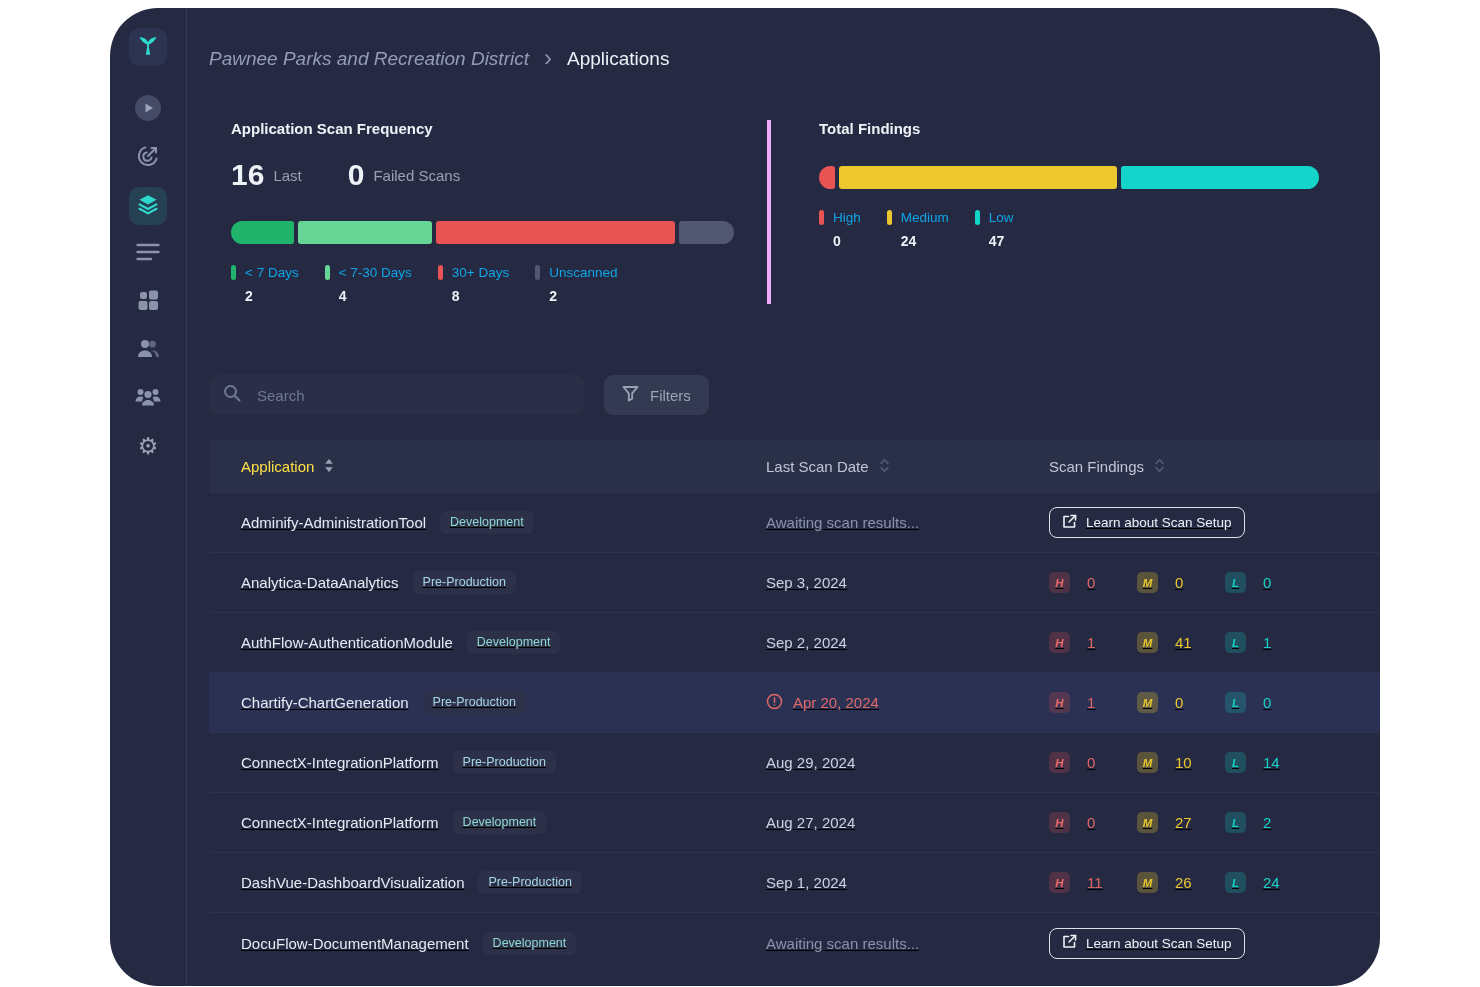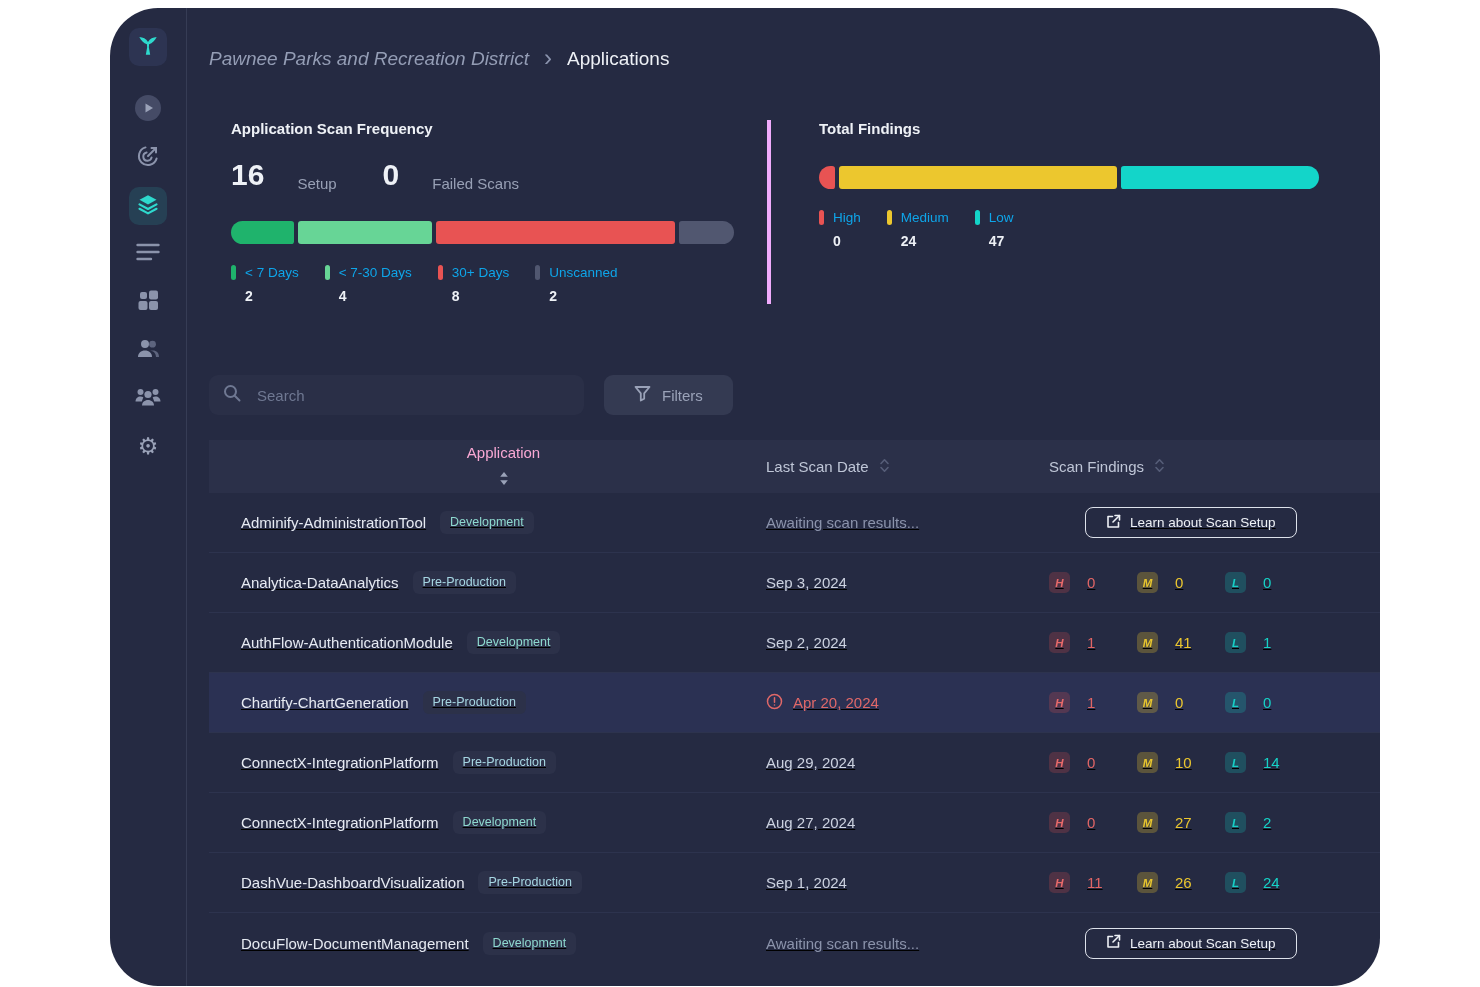--- a/index.html
+++ b/index.html
@@ -21,47 +21,47 @@
   .bc-parent { color:#949db5; cursor:pointer;font-style:italic; }
   .bc-sep { color:#8a93ad; font-size:24px; line-height:1; margin-top:-3px; }
   .bc-current { color:#eef1f6; font-weight:500; }
 
   
   .stats { display:flex; margin-top:50px; }
   .panel-left  { width:562px; padding-left:22px; padding-right:33px; border-right:4px solid #f0abfc; }
   .panel-right { flex:1; padding-left:48px; padding-right:60px; }
   .panel-title { font-size:15px; font-weight:700; color:#eef1f6; }
   .metrics { display:flex; align-items:baseline; margin-top:21px; }
-  .metric { display:flex; align-items:flex-end;gap:24px; }
+  .metric { display:flex; align-items:center; }
   .metric + .metric { margin-left:46px; }
   .metric-value { font-size:30px; font-weight:700; color:#eef1f6; }
   .metric-label { font-size:15px; color:#98a0b5; margin-left:9px; }
   .bar { display:flex; gap:4px; height:23px; margin-top:29px; }
   .seg { border-radius:3px; }
   .seg.first { border-top-left-radius:12px; border-bottom-left-radius:12px; }
   .seg.last  { border-top-right-radius:12px; border-bottom-right-radius:12px; }
   .legend { display:flex; gap:26px; margin-top:21px; }
   .legend-top { display:flex; align-items:center; gap:9px; }
   .pill { width:5px; height:15px; border-radius:3px; display:inline-block; }
   .legend-label { font-size:13.5px; color:#0ea5e9;text-align:right; }
   .legend-value { font-size:14px; font-weight:700; color:#eef1f6; margin-top:8px; padding-left:14px; }
 
   
   .toolbar { display:flex; gap:20px; margin-top:71px; }
   .search-box { width:375px; height:40px; background:#2a2f47; border-radius:9px; display:flex; align-items:center; gap:16px; padding:0 14px; }
   .search-box input { flex:1; background:transparent; border:none; outline:none; color:#dfe3ee; font-size:15px; font-family:inherit; }
   .search-box input::placeholder { color:#6f7892; }
-  .filters-btn { height:40px; padding:0 30px; background:#343a52; border:none; border-radius:9px; color:#9aa2b8; font-size:15px; display:flex; align-items:center; gap:11px; cursor:pointer; font-family:inherit; }
+  .filters-btn { height:40px; padding:0 18px; background:#343a52; border:none; border-radius:9px; color:#9aa2b8; font-size:15px; display:flex; align-items:center; gap:11px; cursor:pointer; font-family:inherit; }
 
   
   .table { margin-top:25px; }
   .thead, .trow { display:grid; grid-template-columns:525px 283px 1fr; align-items:center; padding-left:32px; padding-right:20px; }
   .thead { height:53px; background:#2b3049; }
   .th { display:flex; align-items:center; gap:10px; font-size:15px; color:#bfc6d7; cursor:pointer; }
-  .th.first { color:#f9a8d4;flex-direction:column; }
+  .th.first { color:#fde047; }
   .trow { height:60px; border-bottom:1px solid #2d334e; cursor:pointer;text-decoration:underline; }
   .trow.last { border-bottom:none; }
   .trow.highlight { background:#2b3153; }
   .name-cell { display:flex; align-items:center; gap:14px; }
   .app-name { font-size:15px; color:#e6eaf2; }
   .env-badge { font-size:12.5px; padding:4px 10px 5px; border-radius:6px; background:#2c3149; white-space:nowrap; }
   .env-badge.dev { color:#8ed9cf; }
   .env-badge.pre { color:#a6d6e2; }
   .date-cell { font-size:15px; color:#ccd2e0; display:flex; align-items:center; gap:10px; }
   .date-cell.pending { color:#8b93ab; }
@@ -69,21 +69,21 @@
   .findings-cell { display:flex; align-items:center; }
   .sev { display:flex; align-items:center; width:88px; }
   .sevbox { width:21px; height:21px; border-radius:5px; display:flex; align-items:center; justify-content:center; font-size:11.5px; font-weight:700; flex-shrink:0; }
   .sevbox.h { background:rgba(232,83,83,0.22); color:#e86a6a; }
   .sevbox.m { background:rgba(236,199,46,0.27); color:#e7c52e; }
   .sevbox.l { background:rgba(19,213,201,0.22); color:#17cfc6; }
   .cnt { margin-left:17px; font-size:15px; font-weight:500; }
   .cnt.h { color:#e06565; }
   .cnt.m { color:#ecc72e; }
   .cnt.l { color:#16d2c6; }
-  .cta { display:flex; align-items:center; gap:9px; height:31px; padding:0 20px; background:transparent; border:1px solid #dde1ea; border-radius:8px; color:#eef1f6; font-size:13.5px; font-family:inherit; cursor:pointer; white-space:nowrap;margin-left:36px; }
+  .cta { display:flex; align-items:center; gap:9px; height:31px; padding:0 12px; background:transparent; border:1px solid #dde1ea; border-radius:8px; color:#eef1f6; font-size:13.5px; font-family:inherit; cursor:pointer; white-space:nowrap; }
 </style>
 </head>
 <body>
 
 <div class="canvas">
   <div class="window">
 
     <aside class="sidebar">
       <div class="logo">
         <span>
@@ -175,21 +175,21 @@
         <span class="bc-current">Applications</span>
       </header>
 
       <section class="stats">
 
         <div class="panel-left">
           <div class="panel-title">Application Scan Frequency</div>
           <div class="metrics">
             <div class="metric">
               <span class="metric-value">16</span>
-              <span class="metric-label">Setup</span>
+              <span class="metric-label">Last</span>
             </div>
             <div class="metric">
               <span class="metric-value">0</span>
               <span class="metric-label">Failed Scans</span>
             </div>
           </div>
           <div class="bar">
             <div class="seg first" style="width: 12.8%; background: rgb(31, 179, 108);"></div>
             <div class="seg" style="width: 27%; background: rgb(103, 213, 150);"></div>
             <div class="seg" style="width: 48.2%; background: rgb(232, 83, 83);"></div>

